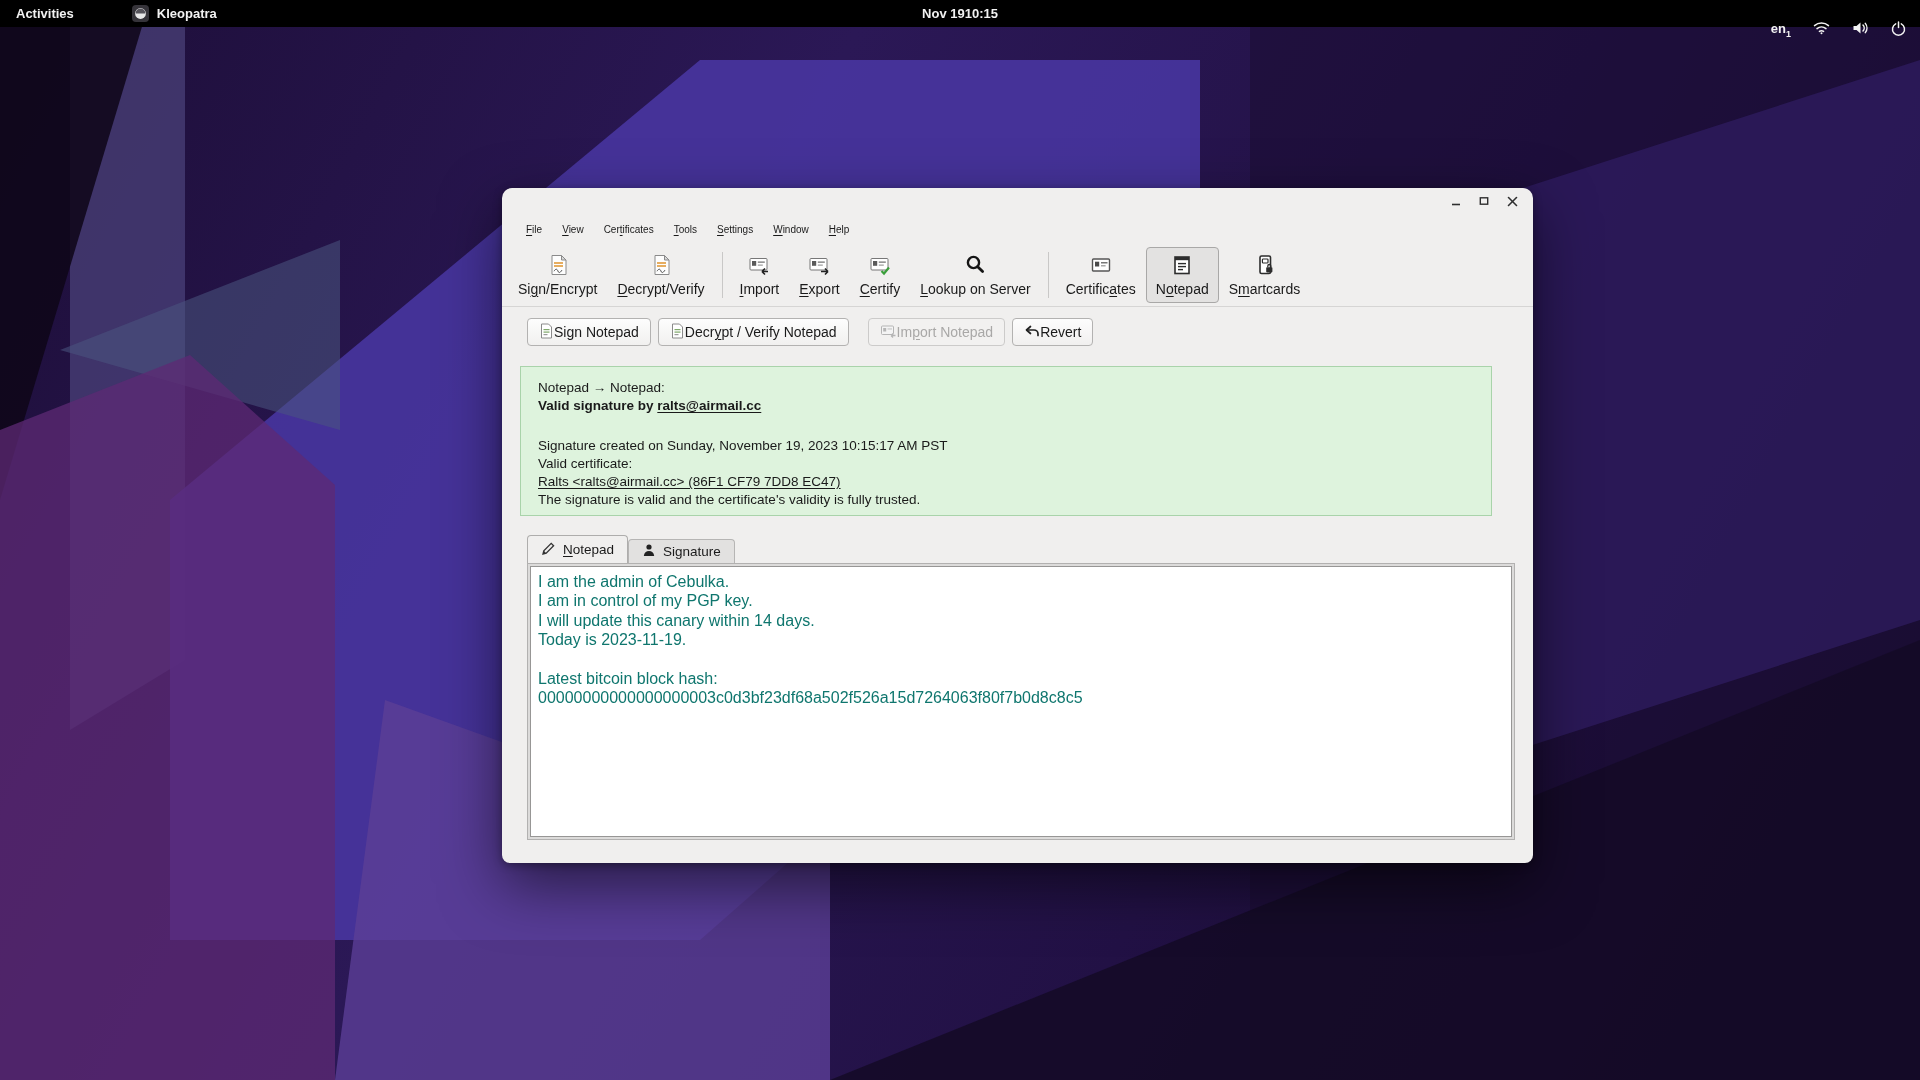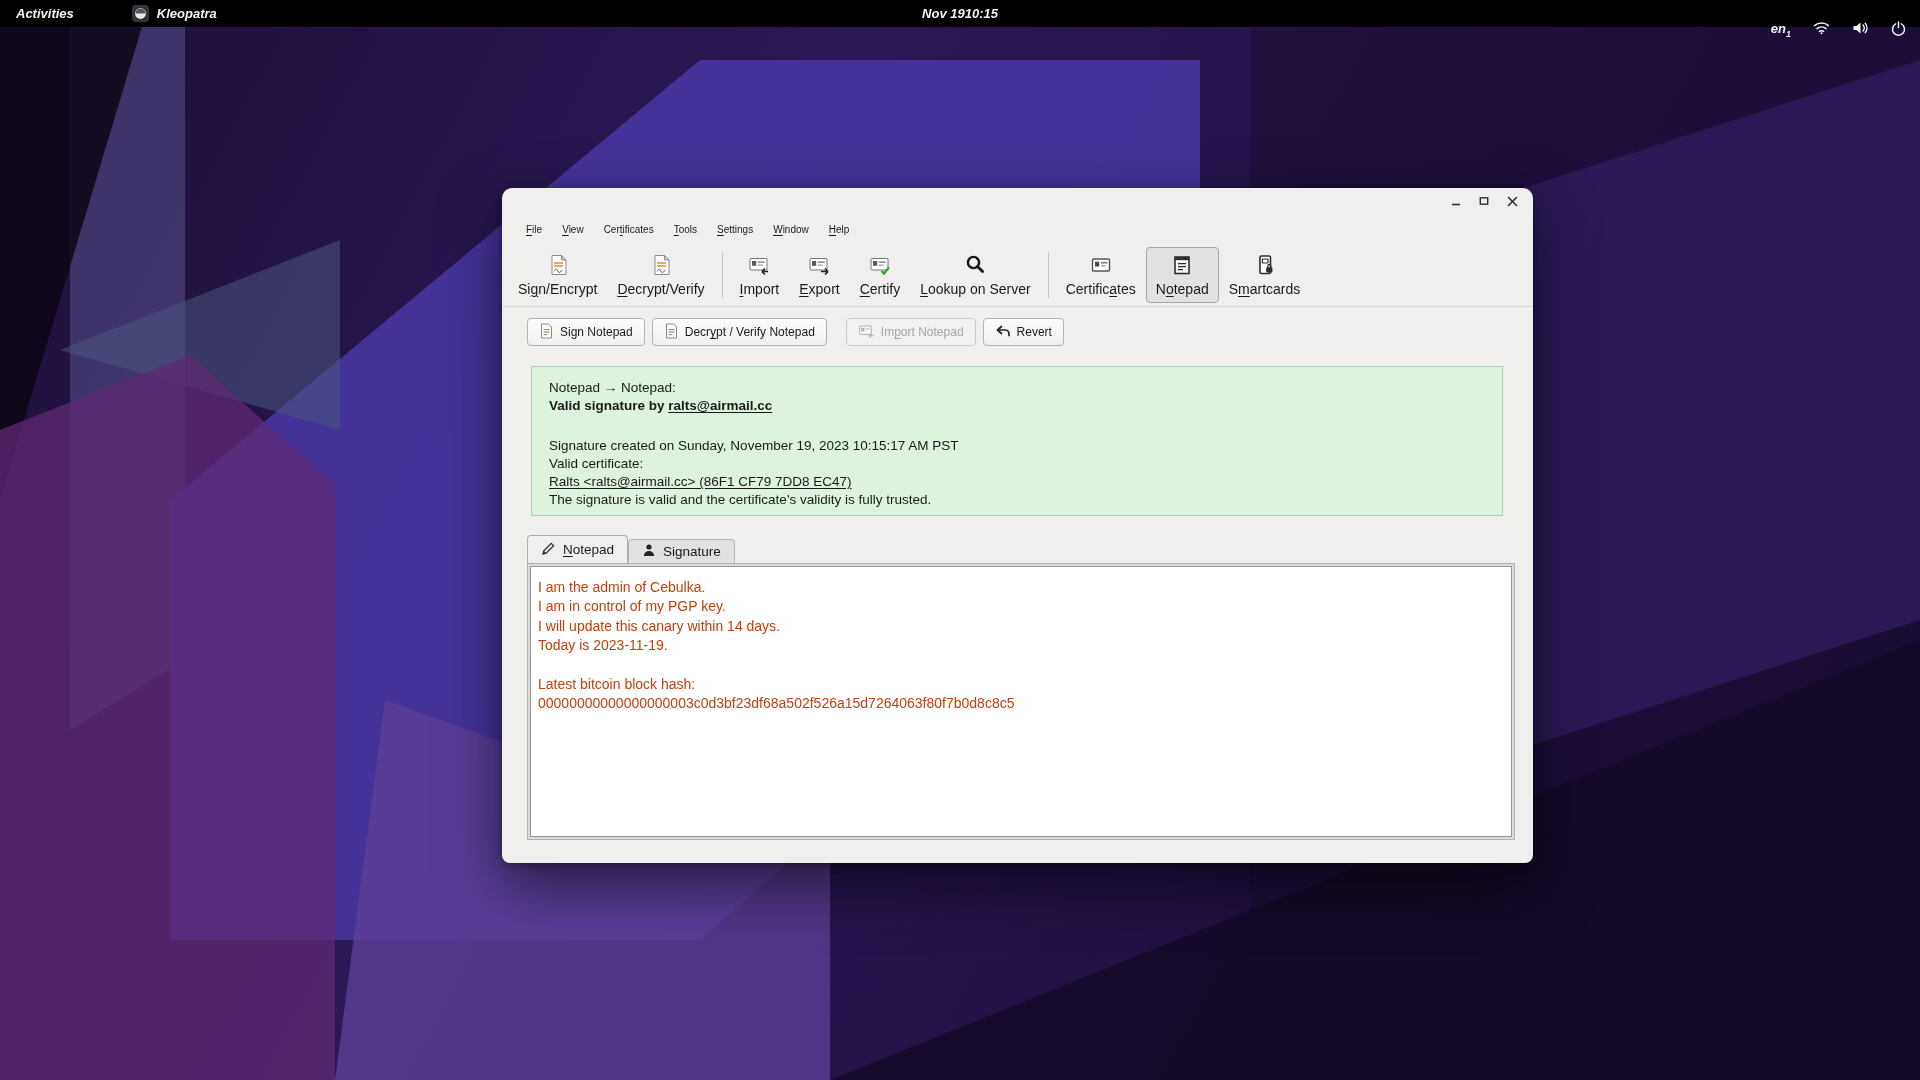--- a/index.html
+++ b/index.html
@@ -15,21 +15,21 @@
   .s3 { background:#4a37a4; opacity:.85; clip-path:polygon(170px 500px,700px 60px,1200px 60px,1200px 500px,700px 940px,170px 940px); }
   .s4 { background:#4a5580; opacity:.55; clip-path:polygon(60px 350px,340px 240px,340px 430px); }
   .s5 { background:#5d2a74; opacity:.75; clip-path:polygon(0 430px,190px 355px,335px 485px,335px 1080px,0 1080px); }
   .s6 { background:#5b3f96; opacity:.8;  clip-path:polygon(335px 1080px,385px 700px,830px 860px,830px 1080px); }
   .s7 { background:#1c0e36; opacity:.65; clip-path:polygon(1250px 0,1920px 0,1920px 1080px,1250px 1080px); }
   .s8 { background:#33206b; opacity:.6;  clip-path:polygon(1300px 260px,1920px 60px,1920px 620px,1300px 820px); }
   .s9 { background:#140a26; opacity:.85; clip-path:polygon(830px 1080px,1920px 640px,1920px 1080px); }
 
   
   #topbar { position:absolute; left:0; top:0; width:1920px; height:27px; background:#000;
-    color:#f2f2f2; display:flex; font-size:13px; font-weight:700; z-index:50;font-style:italic; }
+    color:#f2f2f2; display:flex; font-size:13px; font-weight:700; z-index:50; }
   .tb-left  { display:flex; align-items:center; gap:58px; padding-left:16px; }
   .tb-item  { display:flex; align-items:center; gap:8px; }
   .tb-center{ position:absolute; left:50%; transform:translateX(-50%); top:0; height:27px;
     display:flex; align-items:center; }
   .tb-right { position:absolute; right:14px; top:16px; height:27px; display:flex; align-items:center; gap:22px; }
   .kb sub { font-size:9px; font-weight:700; }
   .kleo-ic { width:17px; height:17px; border-radius:4px; background:#36343a; display:flex;
     align-items:center; justify-content:center; }
 
   
@@ -47,26 +47,26 @@
   u { text-decoration:underline; text-underline-offset:2px; }
 
   .toolbar { position:absolute; left:0; top:56px; width:100%; height:63px;
     border-bottom:1px solid #d6d5d4; display:flex; align-items:center; padding:0 6px; }
   .tbtn { display:flex; flex-direction:column; align-items:center; justify-content:center;
     gap:1px; height:56px; padding:2px 9px; font-size:14px; border:1px solid transparent; border-radius:4px; }
   .tbtn.active { background:#e3e2e1; border-color:#a9a8a7; }
   .tsep { width:1px; height:46px; background:#c9c8c7; margin:0 7px; }
 
   .actionbar { position:absolute; left:25px; top:130px; display:flex; gap:7px; }
-  .abtn { height:28px; display:flex; align-items:center; gap:6px; padding:0 11px;
-    font-size:12px; border:1px solid #b3b2b1; border-radius:4px;
+  .abtn { height:28px; display:flex; align-items:center; padding:0 11px;
+    font-size:14px; border:1px solid #b3b2b1; border-radius:4px;
     background:linear-gradient(#fdfdfd,#f1f0ef); }
   .abtn.disabled { color:#a9a8a7; border-color:#cccbca; background:#f2f1f0;margin-left:12px; }
 
-  .resultbox { position:absolute; left:29px; top:178px; width:972px; height:150px;
+  .resultbox { position:absolute; left:18px; top:178px; width:972px; height:150px;
     background:#def3dd; border:1px solid #a9d3aa; padding:12px 17px; font-size:13.5px;
     display:flex; justify-content:space-between; }
   .rb-line { line-height:18px; }
   .rb-bold { font-weight:700; }
   .rb-gap { margin-top:22px; }
   .rb-link { text-decoration:underline; text-underline-offset:2px; color:#1a1a1a; }
   .rb-right { display:flex; flex-direction:column; align-items:flex-end; gap:11px; padding-top:1px; }
   .close-btn { height:26px; display:flex; align-items:center; gap:7px; padding:0 12px;
     font-size:13.5px; border:1px solid #b3b2b1; border-radius:4px;
     background:linear-gradient(#fdfdfd,#f1f0ef); }
@@ -74,21 +74,21 @@
   .tabs { position:absolute; left:25px; top:347px; display:flex; align-items:flex-end; height:28px; }
   .tab { display:flex; align-items:center; gap:7px; font-size:13.5px; padding:0 13px;
     border:1px solid #aeadac; border-bottom:none; border-radius:4px 4px 0 0; }
   .tab.active { height:28px; background:#f0efee; position:relative; z-index:2; }
   .tab.inactive { height:24px; background:#e2e1e0; border-color:#b6b5b4; }
 
   .editor-frame { position:absolute; left:25px; top:375px; width:988px; height:277px;
     border:1px solid #b2b1b0; background:#dcdbda; padding:2px; }
   .editor-frame textarea { width:100%; height:100%; border:1px solid #979695; background:#fff;
     resize:none; outline:none; font-family:"Liberation Sans","DejaVu Sans",sans-serif;
-    font-size:14px; line-height:19.4px; color:#c2410c; padding:11px 7px; white-space:pre; }
+    font-size:16px; line-height:19.4px; color:#0f766e; padding:5px 7px; white-space:pre; }
 </style>
 </head>
 <body>
 
 <div id="desktop">
   <div class="shape s1"></div>
   <div class="shape s2"></div>
   <div class="shape s3"></div>
   <div class="shape s4"></div>
   <div class="shape s5"></div>

